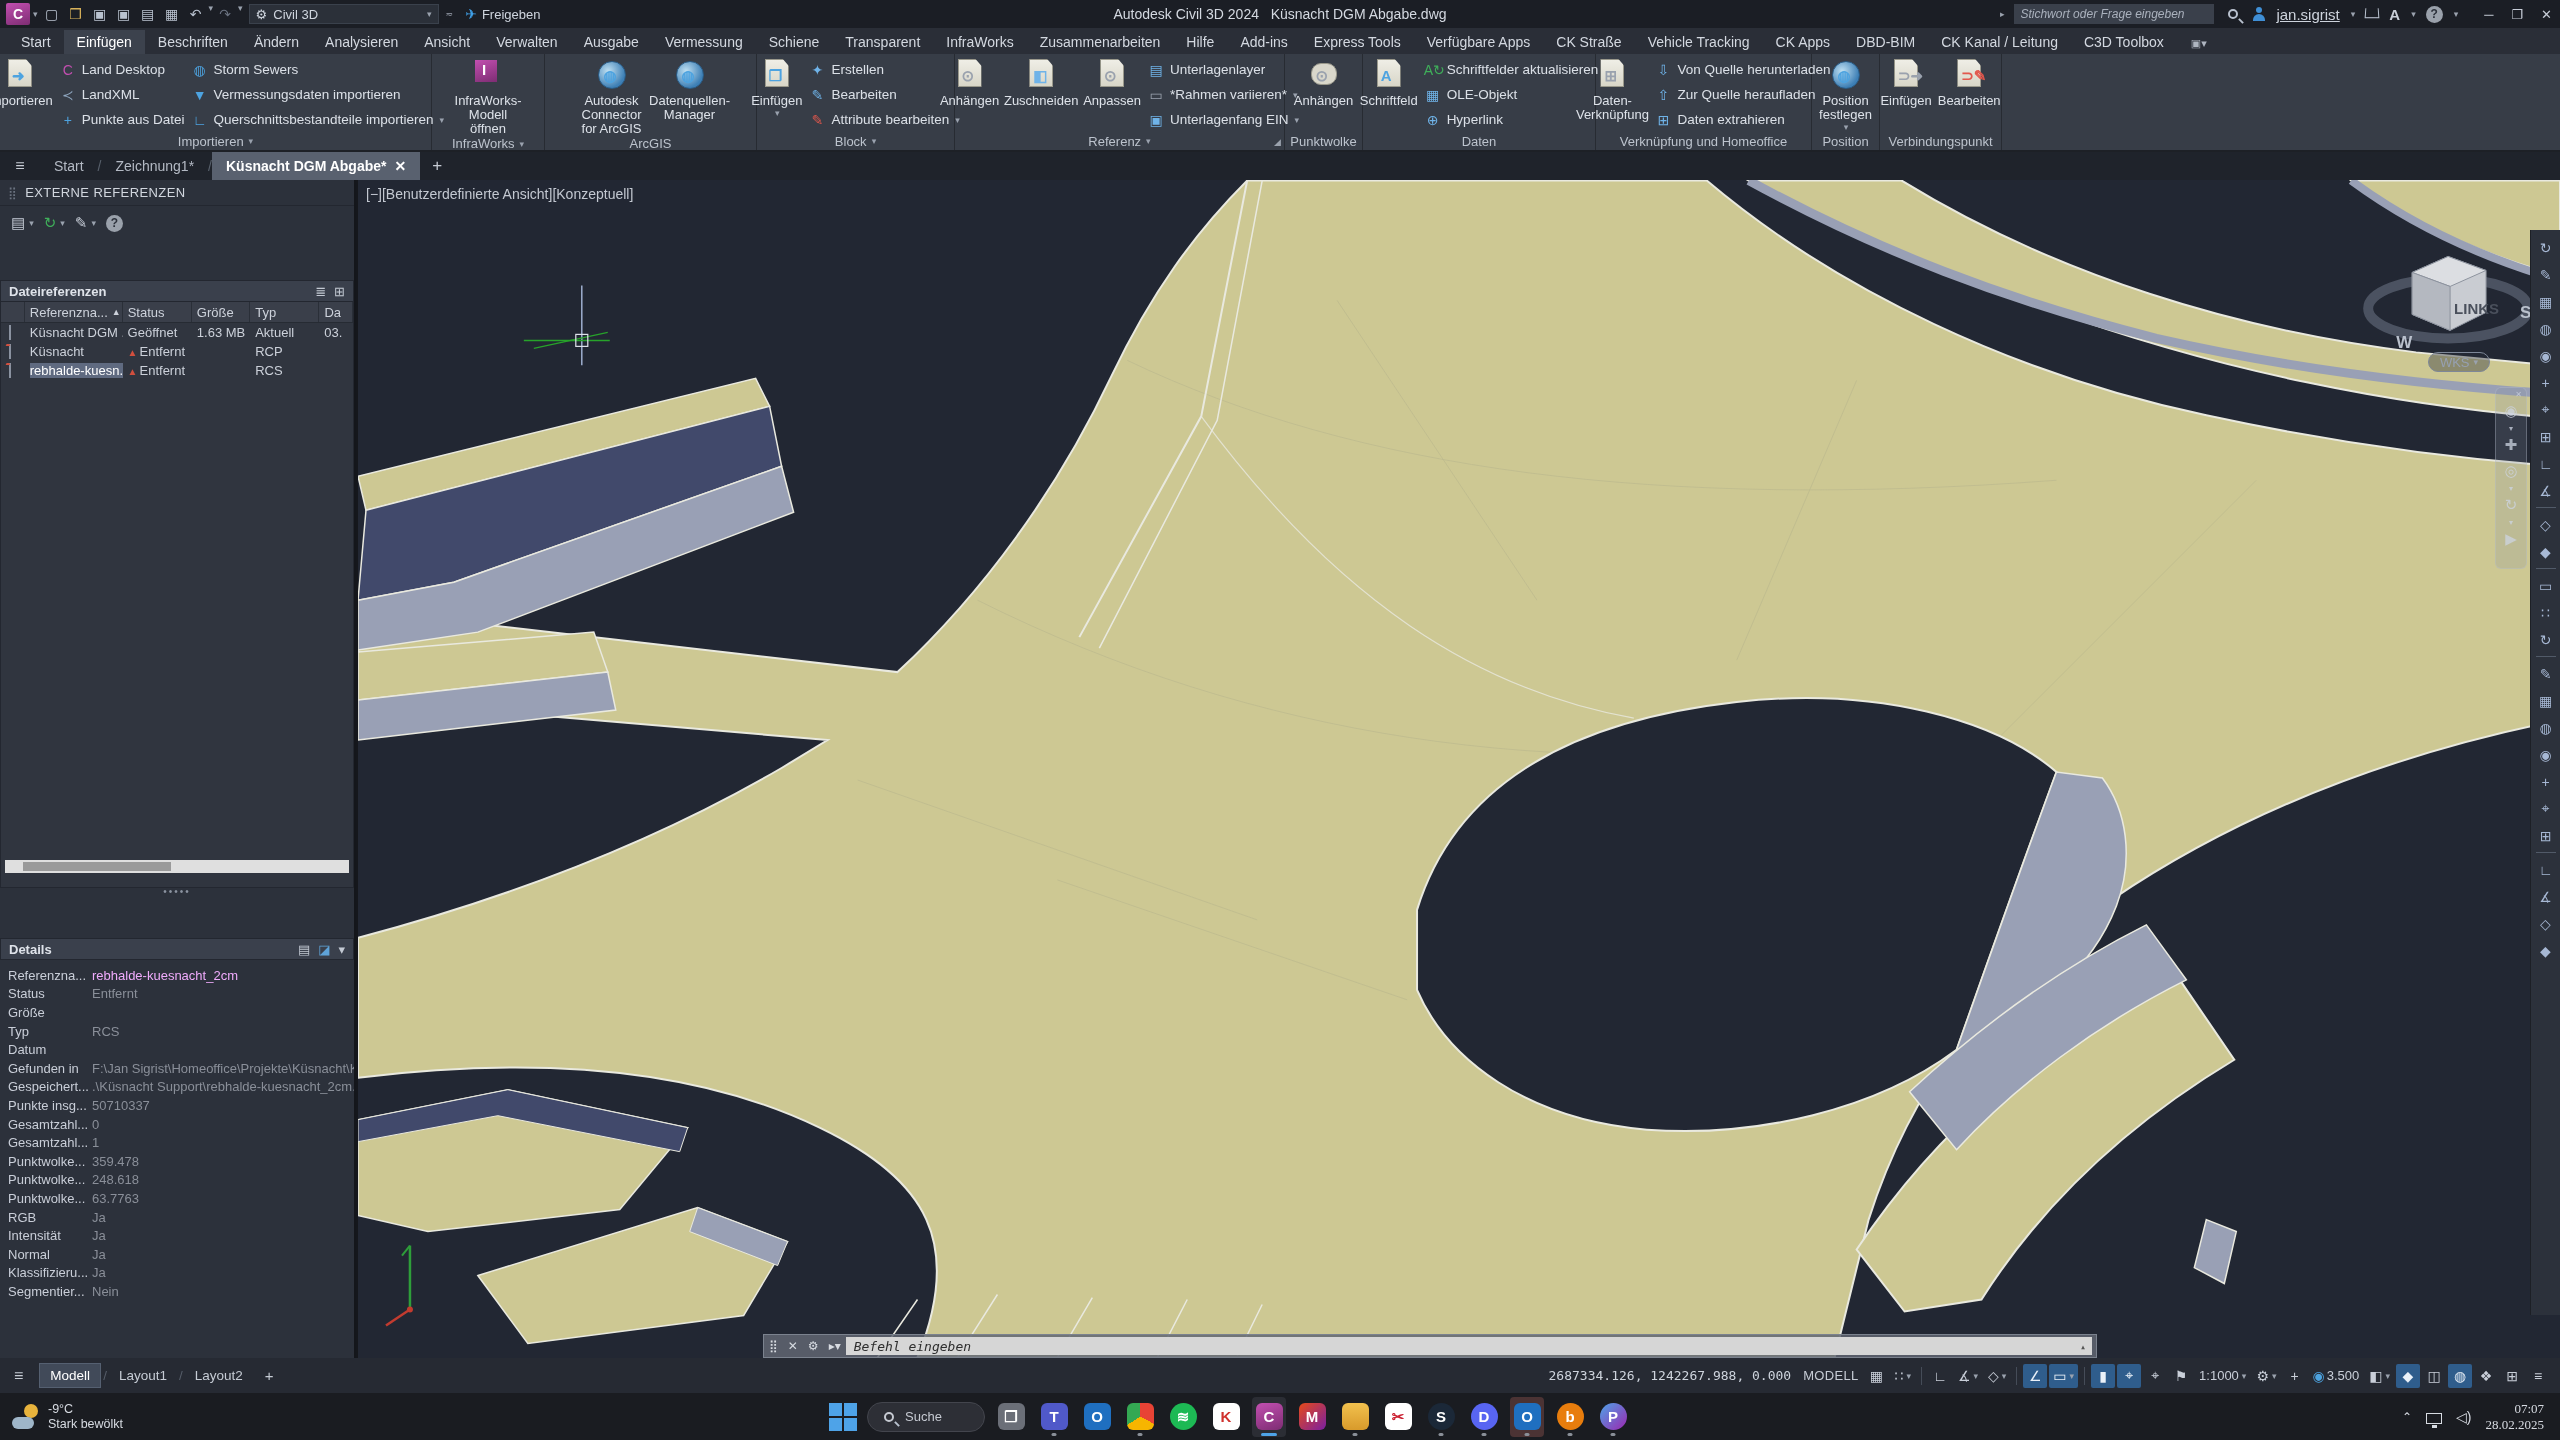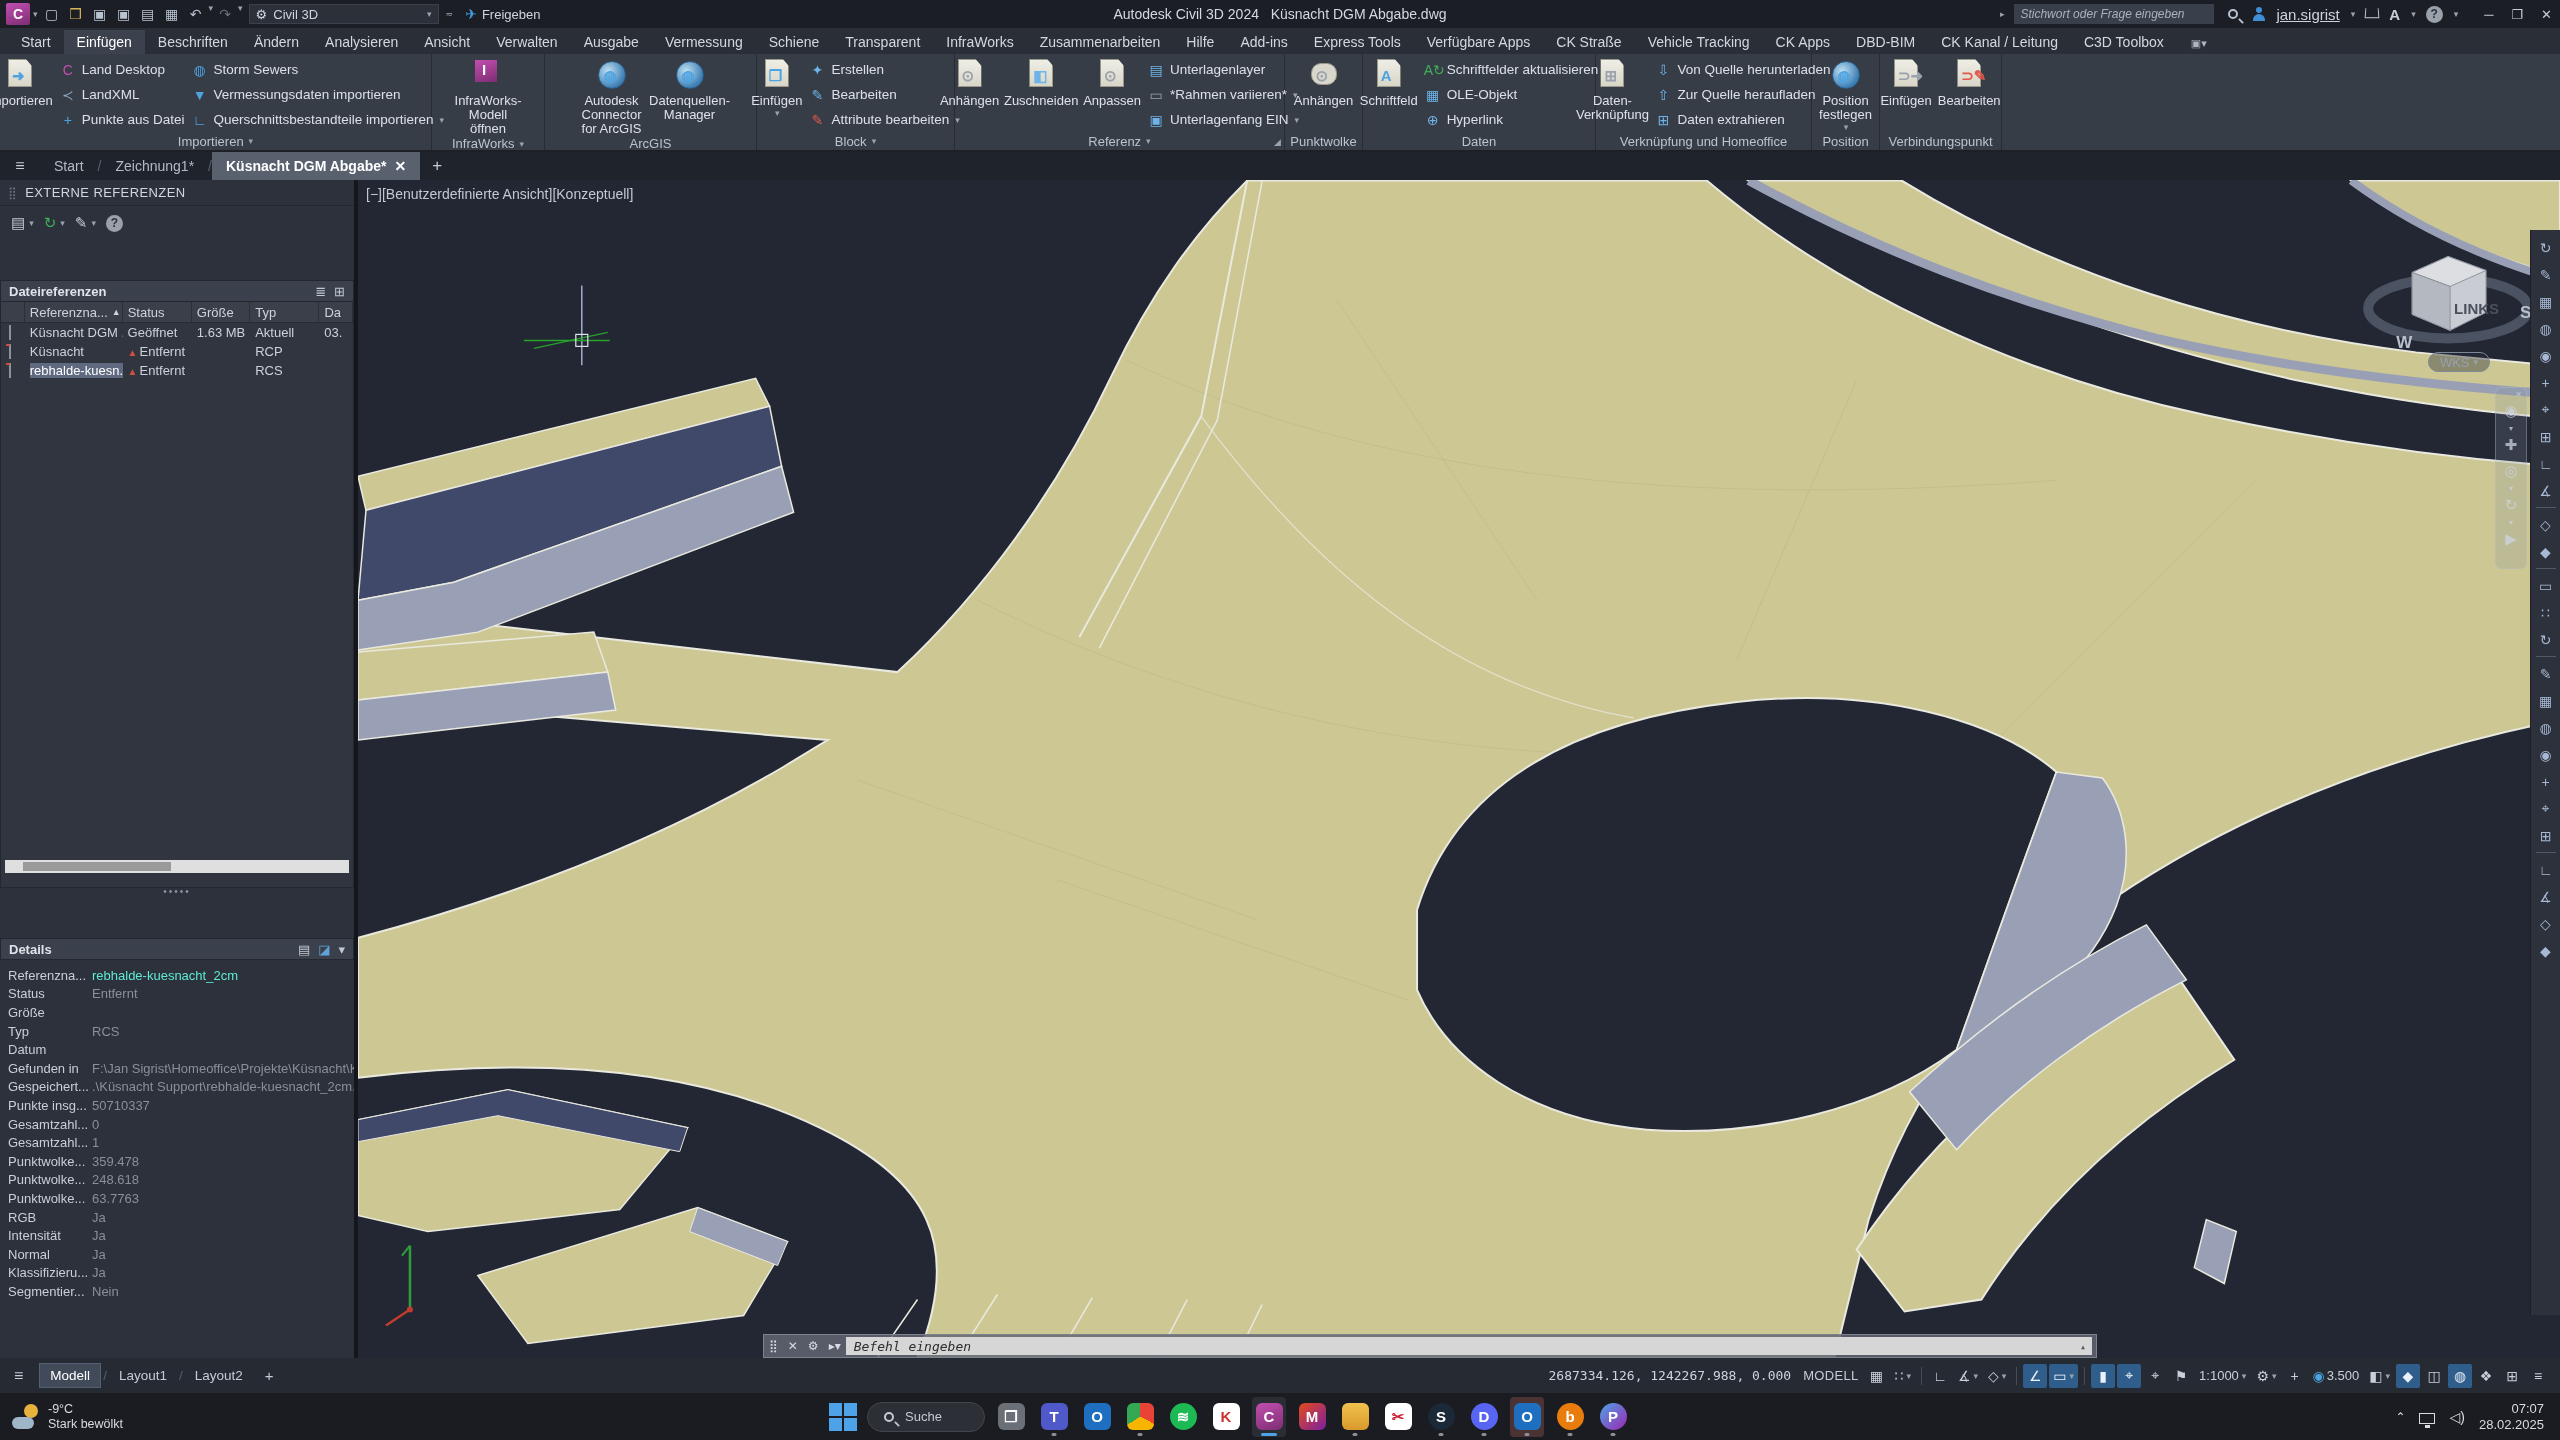--- a/index.html
+++ b/index.html
@@ -93,21 +93,21 @@
   .fic.dwg { background:linear-gradient(135deg,#3f86c9 50%,#e8c24d 50%); border:1px solid #8a92a0; }
   .fic.rc { background:#e8e6de; border:1px solid #8a92a0; position:relative; }
   .fic.rc::after { content:"▲"; position:absolute; right:-2px; top:-5px; color:#d14f3e; font-size:8px; }
   .hscroll { position:absolute; left:4px; bottom:14px; right:4px; height:13px; background:#dfdfdf; }
   .hthumb { position:absolute; left:18px; top:2px; width:148px; height:9px; background:#9a9a9a; }
   .splitdots { text-align:center; color:#8b93a0; font-size:10px; letter-spacing:2px; height:10px; line-height:8px; }
   .details-grid { padding:6px 0 0 8px; }
   .drow { display:flex; height:18.6px; align-items:center; }
   .dlab { width:84px; flex:none; color:#c9ced8; overflow:hidden; white-space:nowrap; }
   .dval { color:#8a8f99; overflow:hidden; white-space:nowrap; }
-  .dval.bright { color:#5eead4; }
+  .dval.bright { color:#f0abfc; }
 
   
   .canvas { position:absolute; left:358px; top:180px; width:2202px; height:1178px; background:#222733; overflow:hidden; }
   .vplabel { position:absolute; left:8px; top:6px; color:#c3c8d1; font-size:14px; }
   .cmdbar { position:absolute; left:405px; bottom:0; width:1334px; height:24px; display:flex; align-items:center;
     background:rgba(96,102,114,.85); border:1px solid #7b828e; }
   .cmdbar .cbtn { color:#d8dce2; font-size:12px; padding:0 5px; }
   .cmdfield { flex:1; height:18px; background:#d6d6d6; margin-right:4px; display:flex; align-items:center;
     color:#2e2e2e; font-family:"DejaVu Sans Mono", monospace; font-style:italic; font-size:13px; padding-left:8px; }
   .cmdfield .endcaret { margin-left:auto; padding-right:6px; font-style:normal; color:#555; font-size:10px; }
@@ -159,21 +159,21 @@
     color:#c6cad2; font-size:13px; display:flex; align-items:center; gap:7px; padding:0 12px; }
   .tapp { width:34px; height:40px; position:relative; display:flex; align-items:center; justify-content:center; }
   .tapp .ic { width:27px; height:27px; border-radius:6px; display:flex; align-items:center; justify-content:center;
     color:#fff; font-weight:bold; font-size:15px; }
   .tapp .dot { position:absolute; bottom:1px; left:50%; transform:translateX(-50%); width:5px; height:3px;
     border-radius:2px; background:#8a8f98; }
   .tapp.active .dot { width:16px; background:#4ea3e8; }
   .tapp.active { background:#2b2d34; border-radius:4px; }
   .tapp.hl { background:#4b3334; border-radius:4px; }
   .tray { margin-left:auto; display:flex; align-items:center; gap:14px; padding-right:16px; color:#d7dbe2; }
-  .clock { text-align:right; font-size:13px; line-height:16px; }
+  .clock { text-align:right; font-size:13px; line-height:16px;font-family:Liberation Serif, serif; }
   .net { width:16px; height:11px; border:1.5px solid #d7dbe2; position:relative; margin-top:3px; }
   .net::after { content:""; position:absolute; left:5px; bottom:-5px; width:5px; height:3px; background:#d7dbe2; }
   .spk { font-size:14px; }
 
   svg text { font-family:"Liberation Sans", sans-serif; }
 </style>
 </head>
 <body>
 
 <div id="screen">

